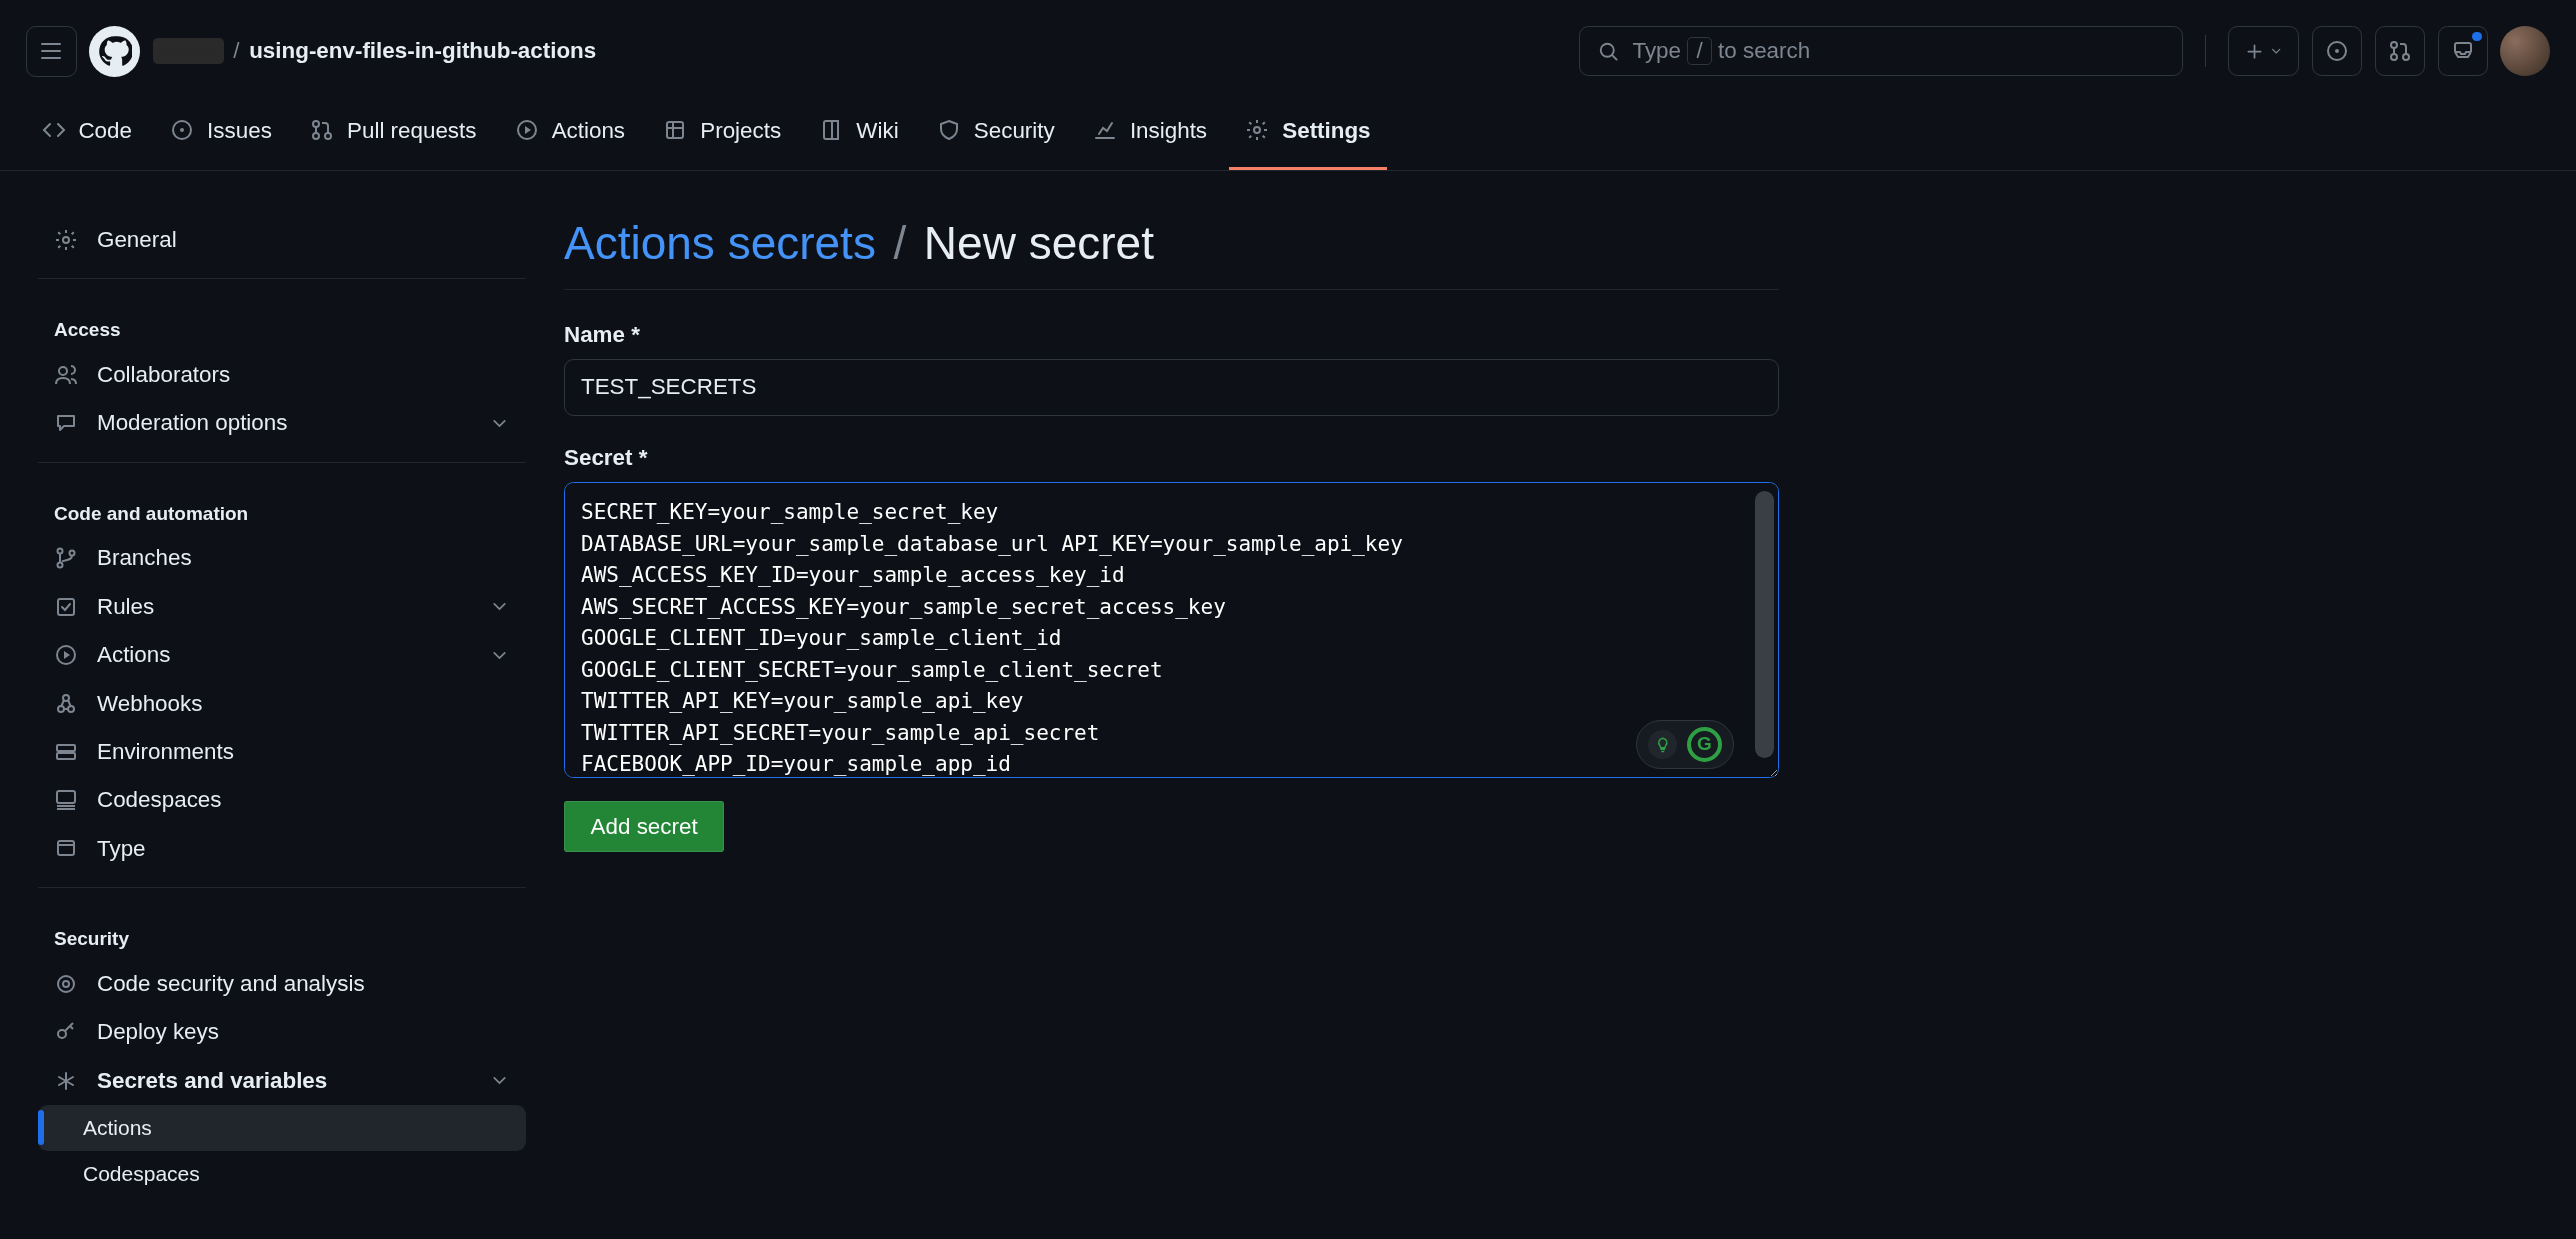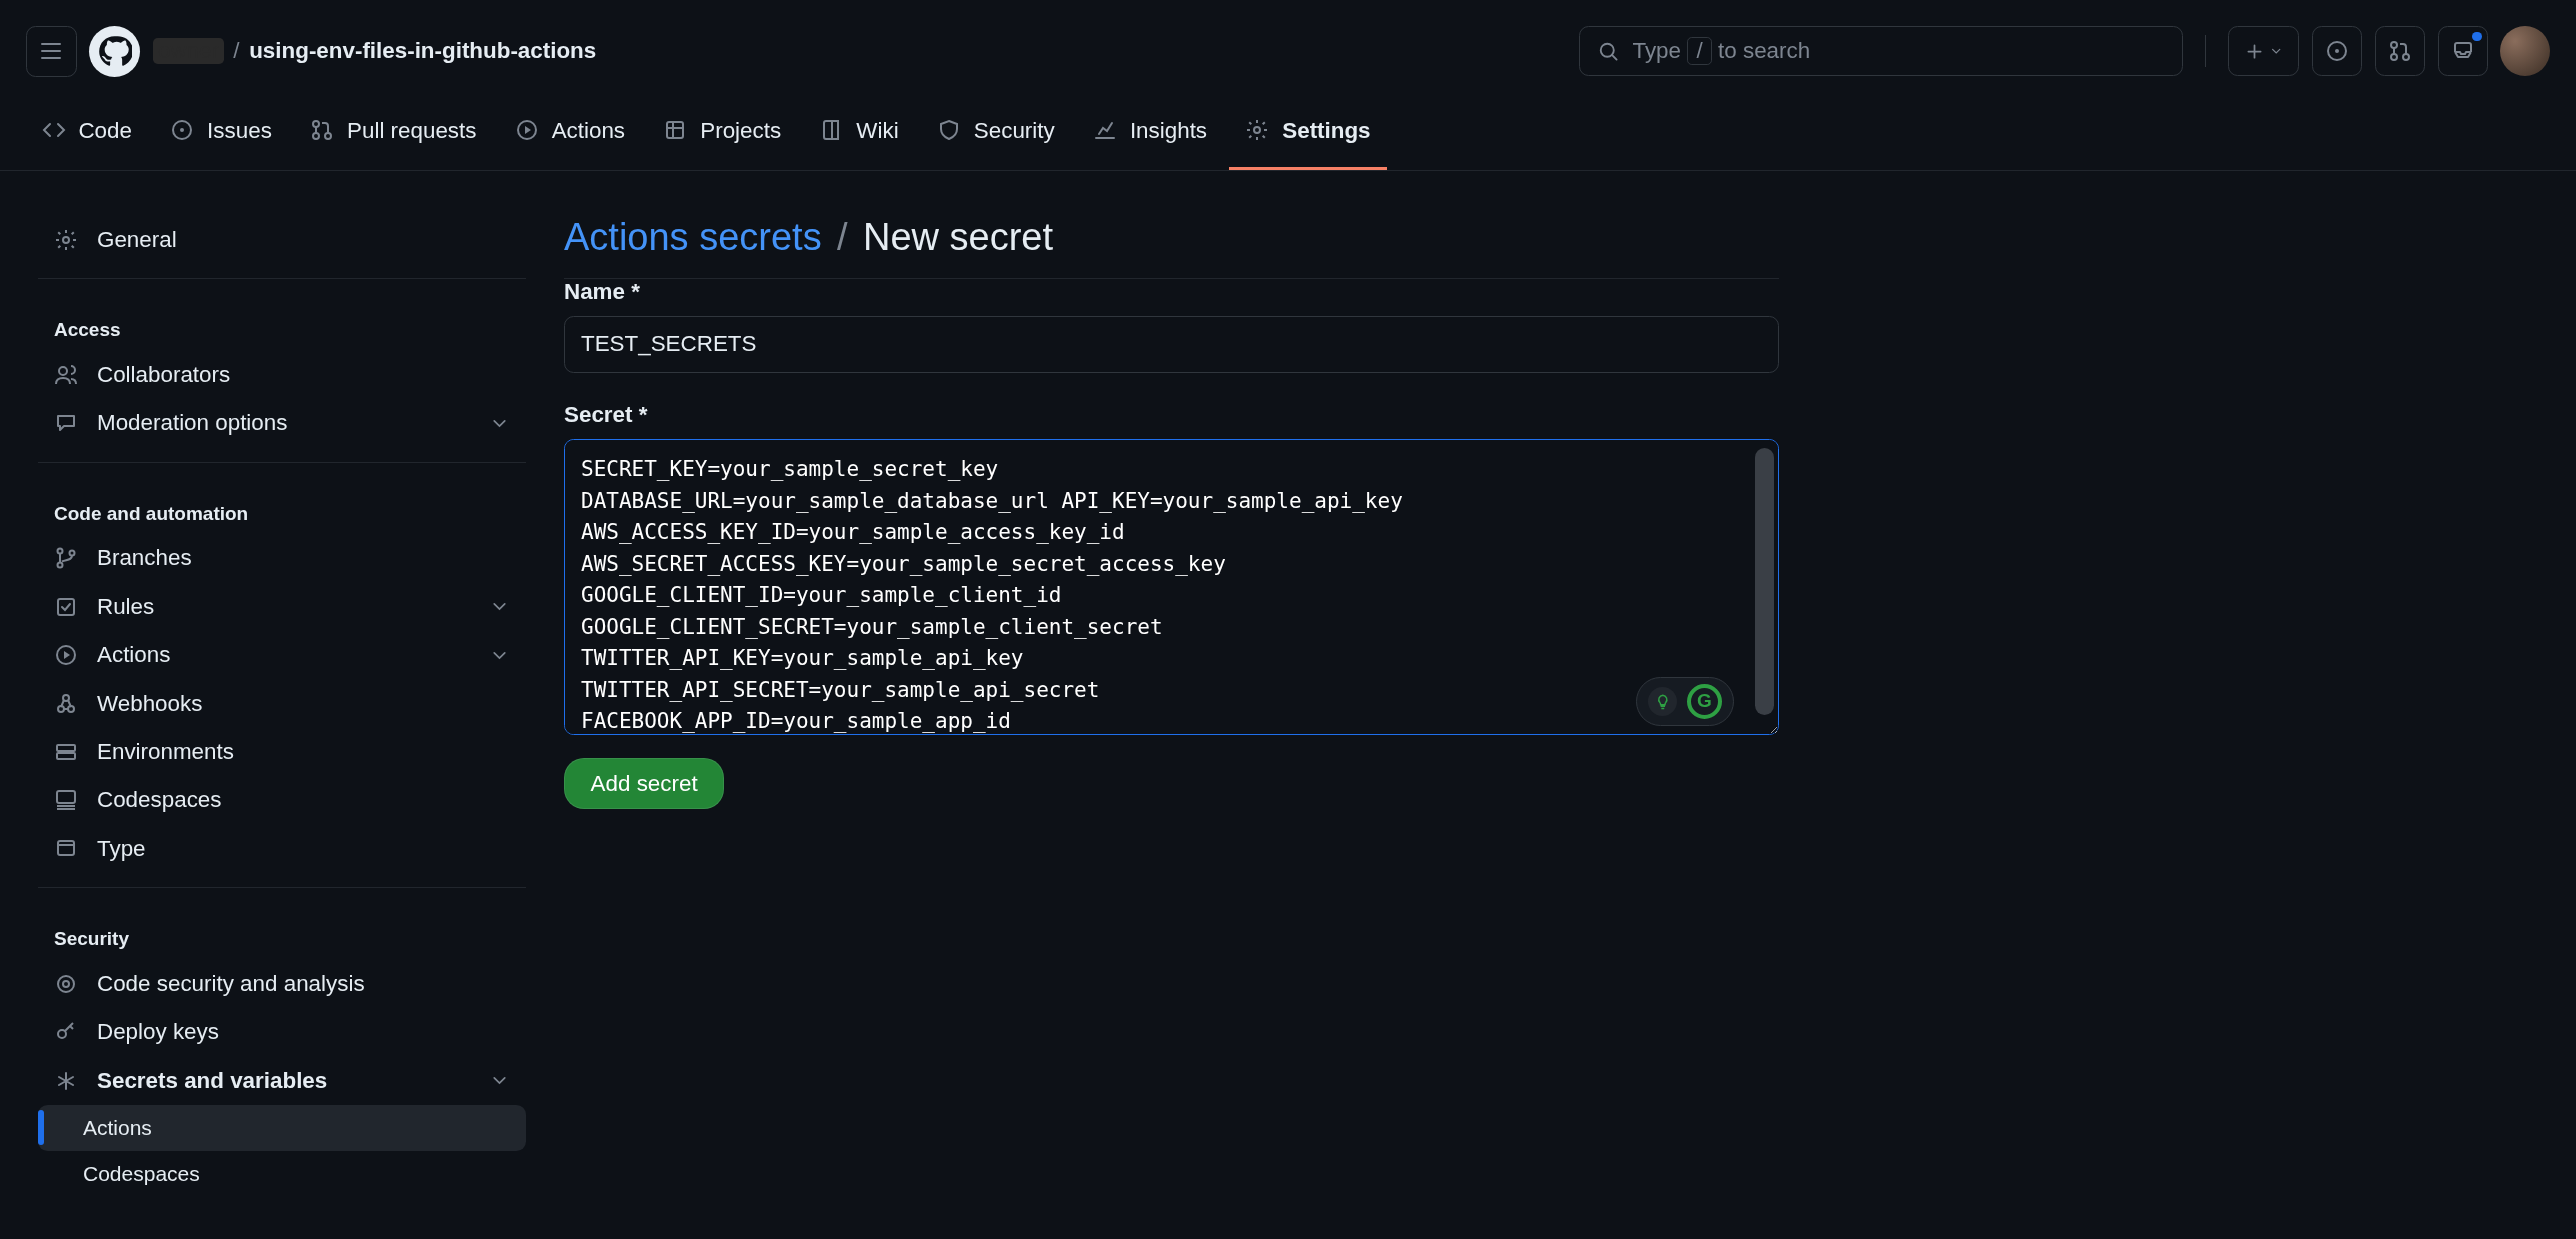--- a/index.html
+++ b/index.html
@@ -123,24 +123,25 @@
   .side-section-label {
     font-size: 19px;
     font-weight: 600;
     color: #e6edf3;
     padding: 25.6px 16px 9.6px;
   }
   .side-divider { height:0.8px; background:#21262d; margin: 14.4px 0; }
 
   
   .page-title {
-    font-size: 38px;
+    font-size: 46px;
     font-weight: 400;
     padding-bottom: 19px;
     border-bottom: 0.8px solid #21262d;
+    margin-bottom: 32px;
   }
   .page-title .link { color: #4493f8; }
   .page-title .sep { color: #7d8590; margin: 0 4.8px; }
 
   .form-label { font-size: 22.4px; font-weight:600; margin-bottom: 11.2px; display:block; }
   .text-input {
     width: 100%;
     background: #0d1117;
     border: 0.8px solid #30363d;
     border-radius: 9.6px;
@@ -179,21 +180,21 @@
   .g-circle { width:35px;height:35px;border-radius:50%;border:4px solid #2ea043;display:flex;align-items:center;justify-content:center;color:#2ea043;font-weight:700;font-size:19px; }
 
   .primary-btn {
     margin-top: 17.6px;
     background: #238636;
     border: 0.8px solid rgba(240,246,252,0.1);
     color: #fff;
     font-size: 22.4px;
     font-weight: 500;
     padding: 11.2px 25.6px;
-    border-radius: 20px;
+    border-radius: 3px;
   }
 
   svg { display:block; }
 </style>
 </head>
 <body>
 
 <svg width="0" height="0" style="position:absolute">
   <defs>
     <g id="i-bars">

